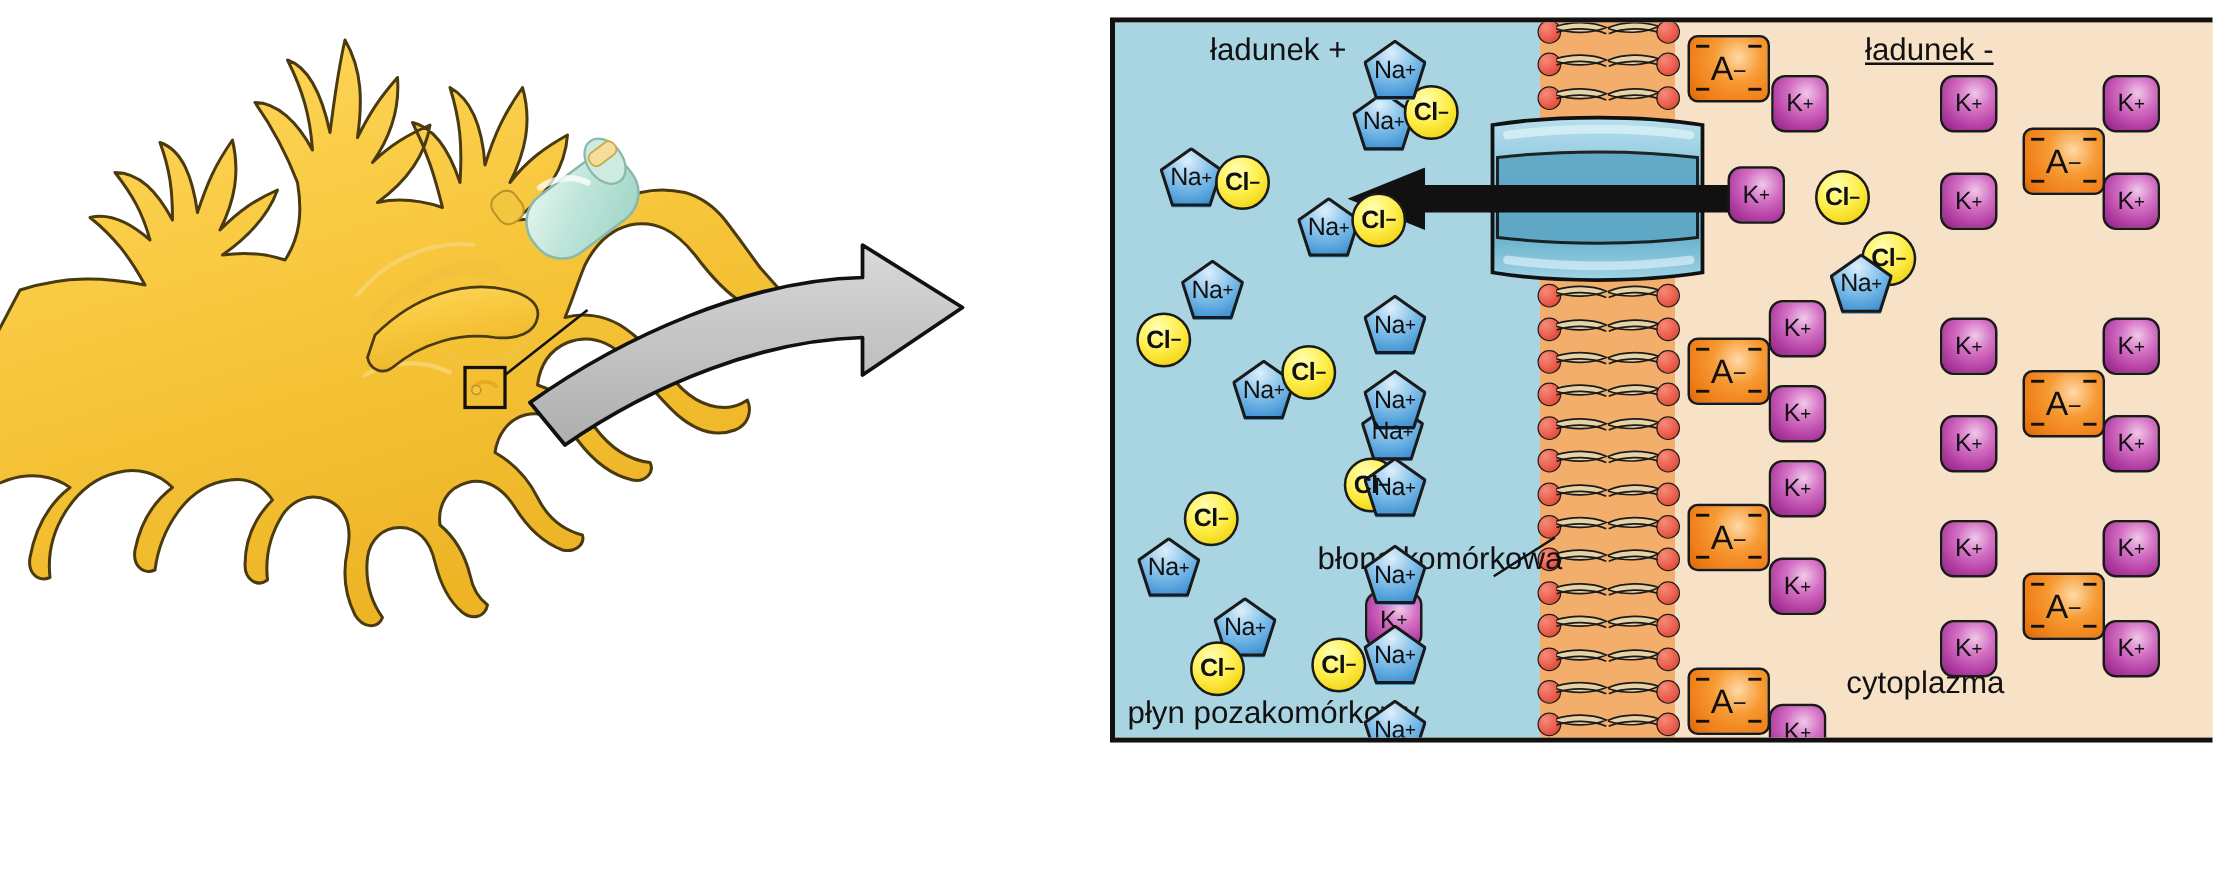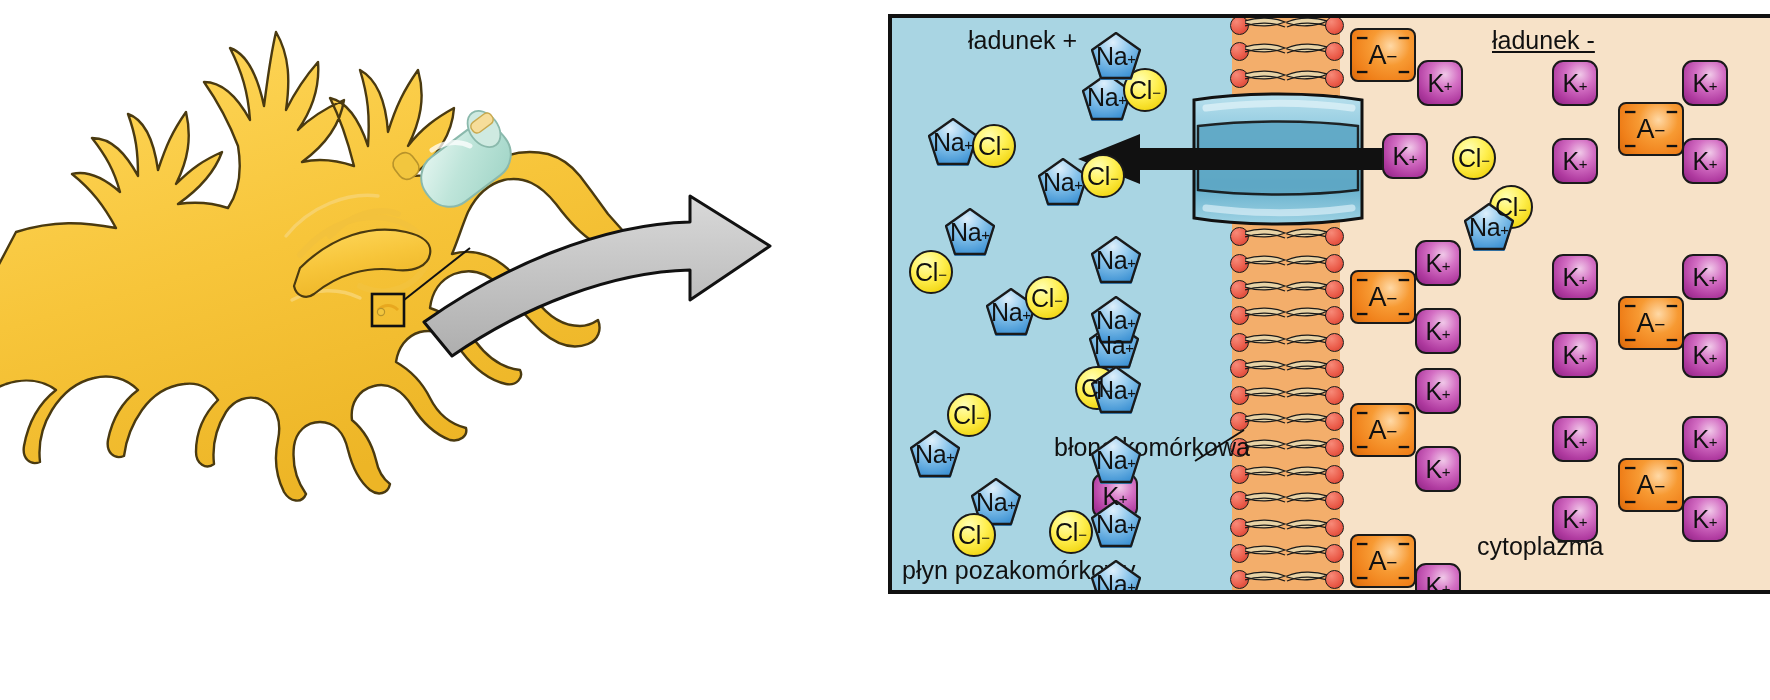--- a/index.html
+++ b/index.html
@@ -38,38 +38,38 @@
   #label-charge-negative{left:600px;top:8px;text-decoration:underline;}
   #label-extracellular-fluid{left:10px;top:538px;}
   #label-cytoplasm{left:585px;top:514px;}
   #label-membrane{left:162px;top:415px;}
   #membrane-leader{position:absolute;left:0;top:0;width:868px;height:580px;
                    pointer-events:none;}
 
   
   .ion{position:absolute;display:flex;align-items:center;justify-content:center;
        font-size:0;color:#111;user-select:none;}
-  .ion .lbl{font-size:25px;line-height:1;letter-spacing:-.3px;}
+  .ion .lbl{font-size:20px;line-height:1;letter-spacing:-.3px;}
   .ion .sup{font-size:15px;vertical-align:super;line-height:1;}
 
   
   .ion-na{width:50px;height:48px;}
   .ion-na .shape{position:absolute;inset:0;
        background:radial-gradient(circle at 44% 22%,#ddeffb 0%,#8cc6ec 36%,#3f93d4 78%,#2a74b4 100%);
        clip-path:polygon(50% 0%,100% 36%,81% 100%,19% 100%,0% 36%);
        filter:drop-shadow(0 0 0 #000);}
   .ion-na .outline{position:absolute;inset:0;}
   .ion-na .txt{position:relative;z-index:3;}
 
   
   .ion-cl{width:44px;height:44px;}
   .ion-cl .shape{position:absolute;inset:0;border-radius:50%;
        background:radial-gradient(circle at 38% 26%,#ffffb4 0%,#ffef4f 45%,#f2d716 80%,#d9bc06 100%);
        border:2px solid #1a1a1a;box-sizing:border-box;}
-  .ion-cl .txt{position:relative;z-index:3;}
+  .ion-cl .txt{position:relative;z-index:3;font-weight:bold;}
 
   
   .ion-k{width:46px;height:46px;}
   .ion-k .shape{position:absolute;inset:0;border-radius:11px;
        background:radial-gradient(circle at 62% 30%,#f0c8e8 0%,#d470c4 35%,#b03ba0 72%,#8e2383 100%);
        border:2px solid #1a1a1a;box-sizing:border-box;}
   .ion-k .txt{position:relative;z-index:3;}
 
   
   .ion-a{width:66px;height:54px;}

